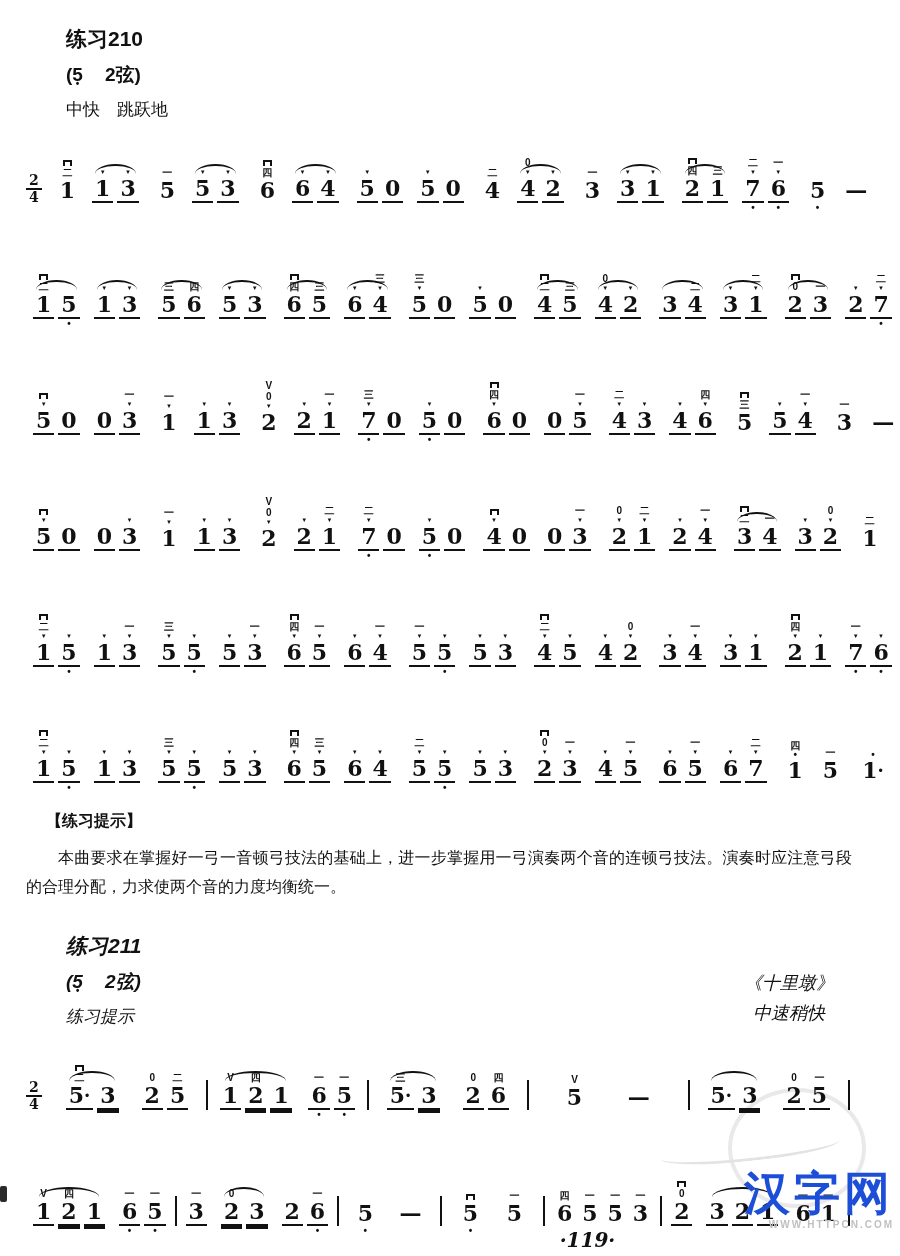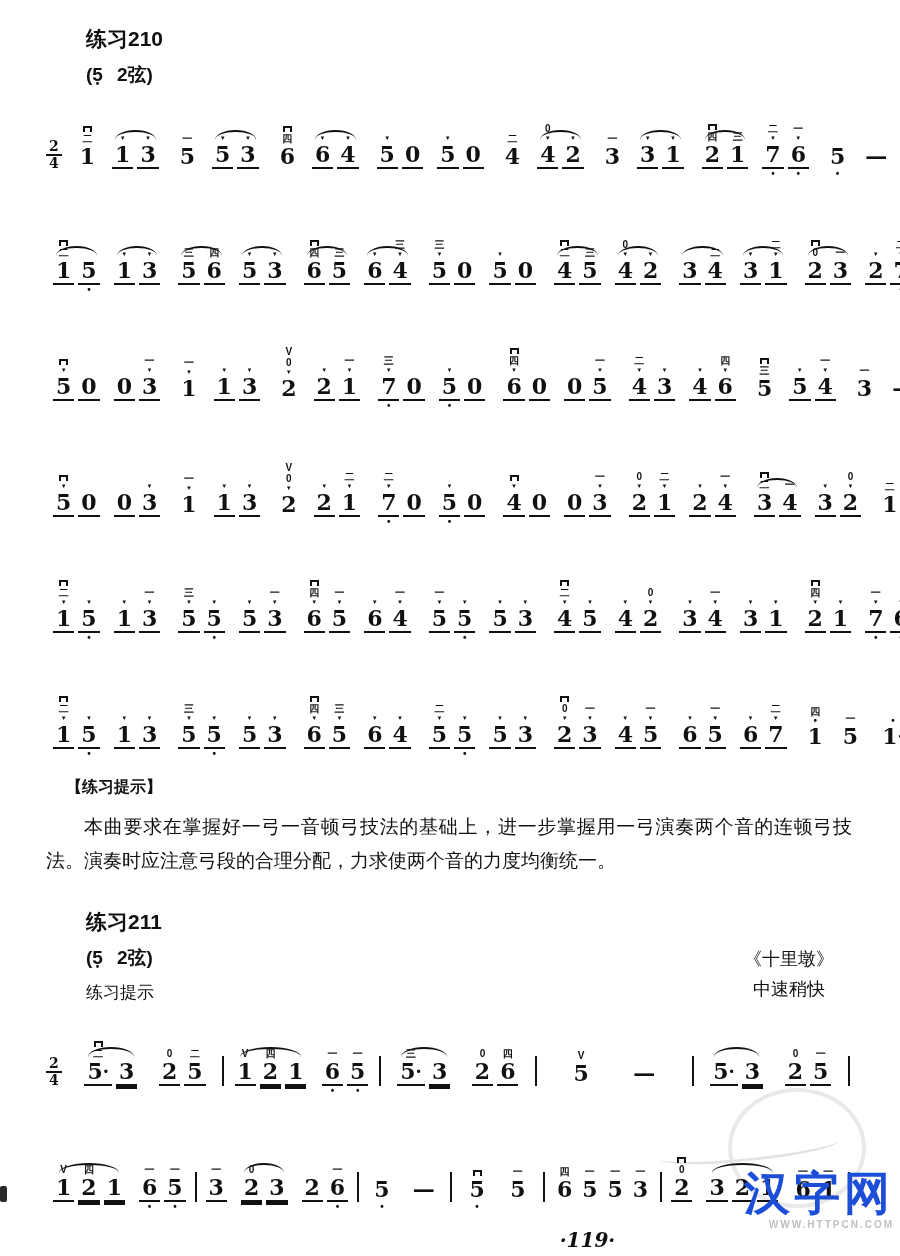--- a/index.html
+++ b/index.html
@@ -2,29 +2,29 @@
 <html><head>
 <meta charset="utf-8">
 <style>
   html,body{margin:0;padding:0;background:#e8e8e4;}
   .page{
     position:relative; width:900px; height:1256px; margin:0 auto;
     background:#ffffff; color:#111;
     font-family:"Liberation Sans", sans-serif;
     overflow:hidden;
     box-sizing:border-box;
-    padding:26px 48px 0 46px;
+    padding:26px 48px 0 26px;
   }
   
   .ex-head{margin-left:40px;}
   .ex-title{font-size:21px; font-weight:700; line-height:25px; margin-bottom:12px;}
   .tuning{font-size:19px; font-weight:700; line-height:24px; margin-bottom:12px;}
   .lowref{position:relative; display:inline-block;}
   .lowref::after{content:"•"; position:absolute; left:50%; transform:translateX(-50%); bottom:-9px; font-size:10px;}
-  .tun-rest{margin-left:14px;}
+  .tun-rest{margin-left:22px;}
   .tempo{font-size:17px; line-height:22px;}
   
   .score{margin-top:18px;}
   .system{display:flex; align-items:flex-end; margin-bottom:42px;}
   .system:last-child{margin-bottom:0;}
   .measure{flex:1; display:flex; justify-content:space-evenly; align-items:flex-end;}
   .grp{position:relative; display:flex; align-items:flex-end; margin:0 5px;}
   .note{display:flex; flex-direction:column; align-items:center; margin:0 2px;}
   .above{display:flex; flex-direction:column; align-items:center; justify-content:flex-end; height:37px;}
   .ann{font-size:10px; line-height:11px; font-weight:700;}
@@ -39,23 +39,23 @@
   .below .odot{line-height:9px;}
   .slur{position:absolute; left:10%; right:10%; top:25px; height:8px;
         border-top:2px solid #111; border-radius:50% 50% 0 0 / 100% 100% 0 0;}
   .bar{width:2px; height:30px; background:#111; margin:0 2px 10px; align-self:flex-end;}
   .ts{display:flex; flex-direction:column; align-items:center; margin:0 8px 8px 0; align-self:flex-end;
       font-family:"DejaVu Serif", serif; font-weight:700; font-size:14px; line-height:15px;}
   .ts-d{border-top:2px solid #111; padding:0 3px;}
   
   .tips{margin-top:18px;}
   .tips-header{font-size:16px; font-weight:700; margin:0 0 12px 20px;}
-  .tips-body{font-size:19px; line-height:1.8; text-indent:2em; margin:0; text-align:justify;}
+  .tips-body{font-size:16px; line-height:1.8; text-indent:2em; margin:0; text-align:justify;}
   
-  .ex2-head{display:flex; justify-content:space-between; align-items:flex-end; margin-top:30px;}
+  .ex2-head{display:flex; justify-content:space-between; align-items:flex-end; margin-top:30px;font-style:italic;}
   .credit{text-align:center; font-size:18px; line-height:30px; margin-right:18px;}
   .credit .c1{font-weight:400;margin-top:36px;}
   
   .wm-circle{position:absolute; right:34px; bottom:48px; width:130px; height:112px;
              border:4px solid #e0e0e0; border-radius:50%; opacity:.7;}
   .wm-wave{position:absolute; right:60px; bottom:95px; width:180px; height:20px;
            border-bottom:3px solid #e3e3e3; border-radius:50%; transform:rotate(-6deg);}
   .watermark{position:absolute; right:6px; bottom:26px; text-align:right; z-index:3; pointer-events:none;}
   .wm-logo{font-size:46px; letter-spacing:4px; color:#1d4ed8; font-weight:700; line-height:48px;}
   .wm-url{font-size:10px; letter-spacing:2px; color:#c0c0c0; font-weight:700; margin-top:2px;}
@@ -65,20 +65,21 @@
   .score, .tips, .ex-head, .ex2-head{position:relative; z-index:2;}
 </style>
 </head>
 <body>
 
 <div class="page">
 
   <div class="ex-head">
     <div class="ex-title">练习210</div>
     <div class="tuning"><span>(</span><span class="lowref">5</span><span class="tun-rest">2弦)</span></div>
+    <div class="tempo">中快　跳跃地</div>
   </div>
 
   <div class="score">
       <div class="system">
         <div class="ts">
           <div class="ts-n">2</div>
           <div class="ts-d">4</div>
         </div>
         <div class="measure">
           <div class="grp">

